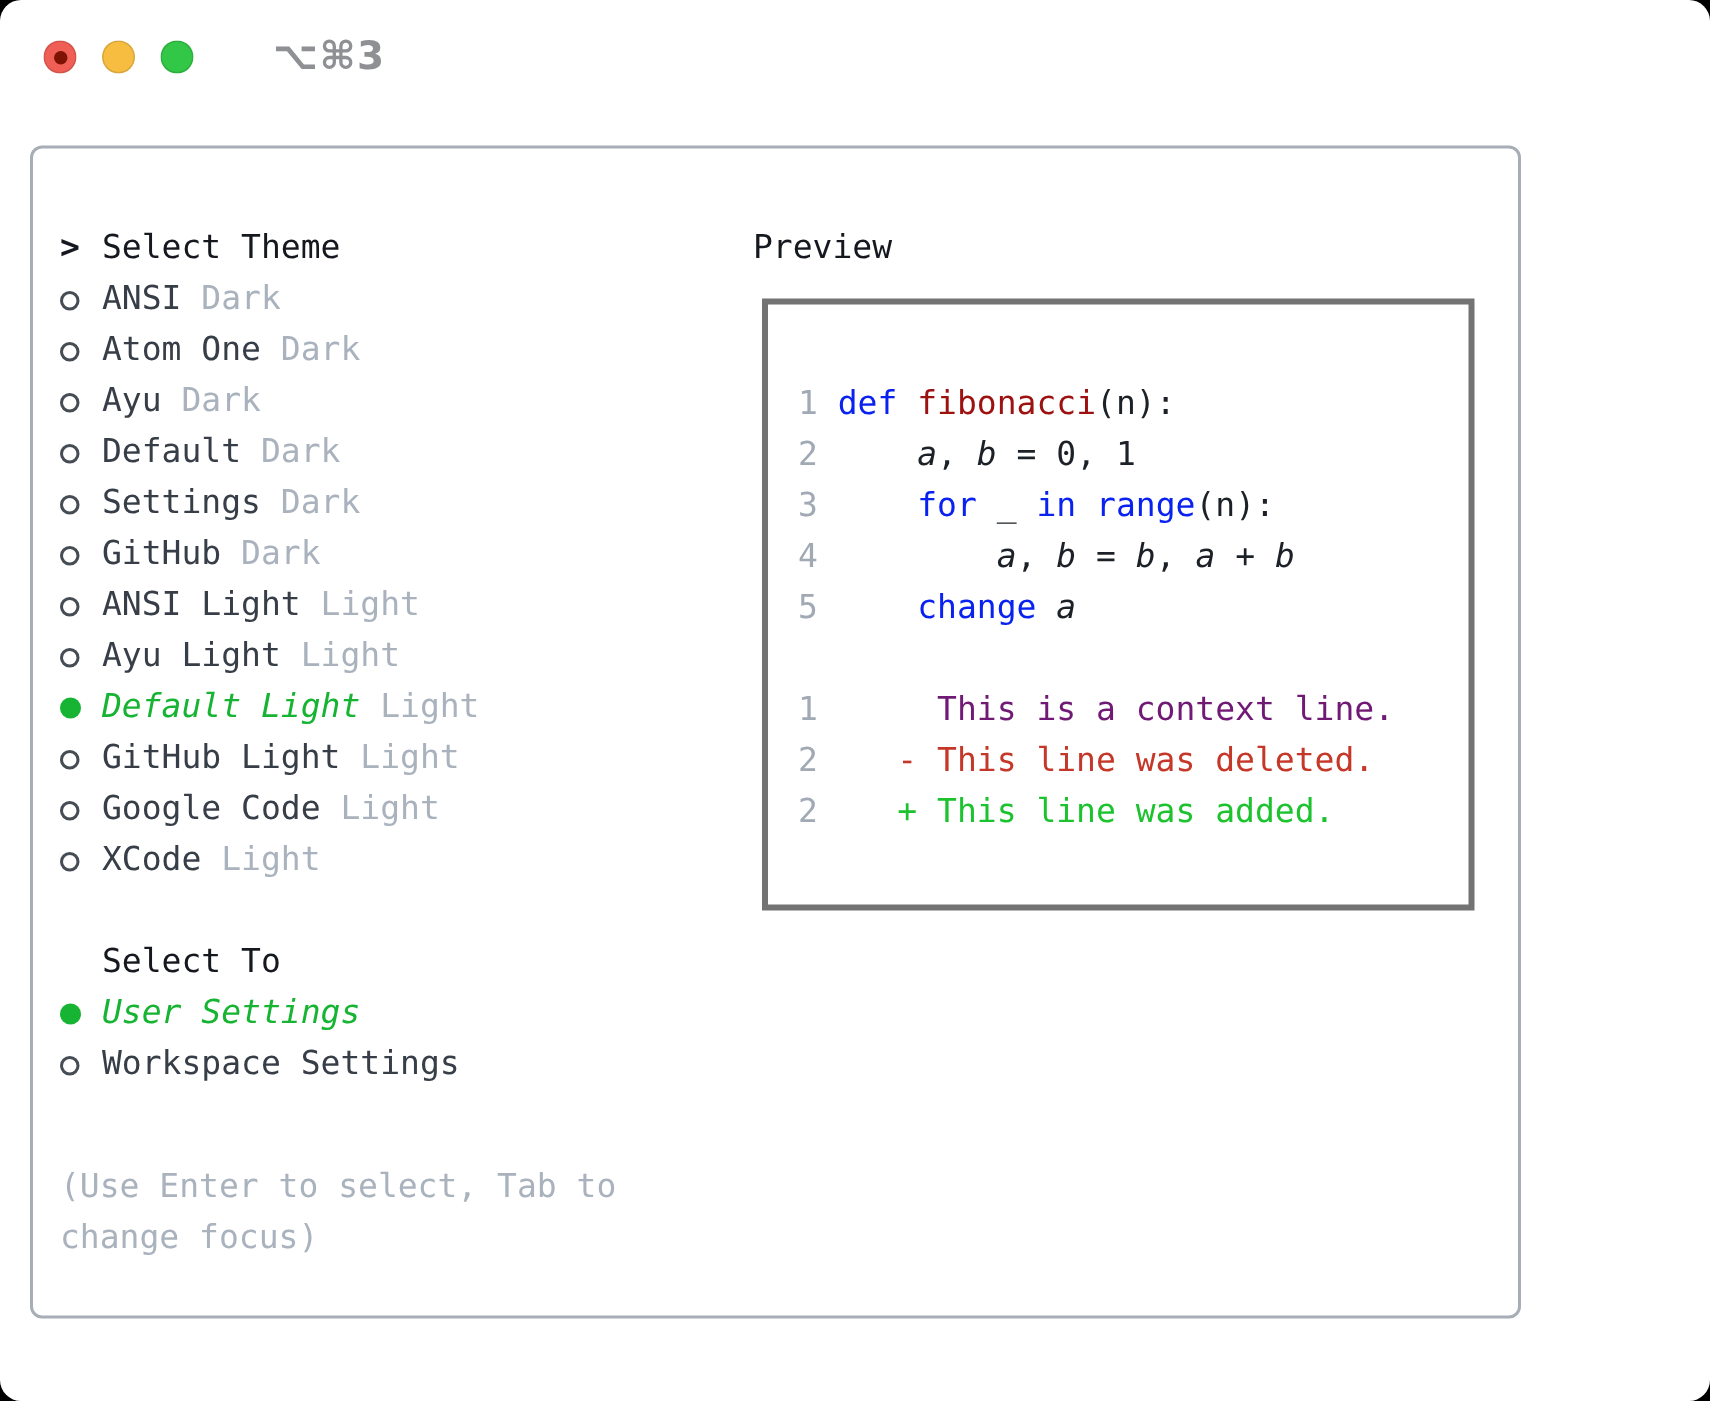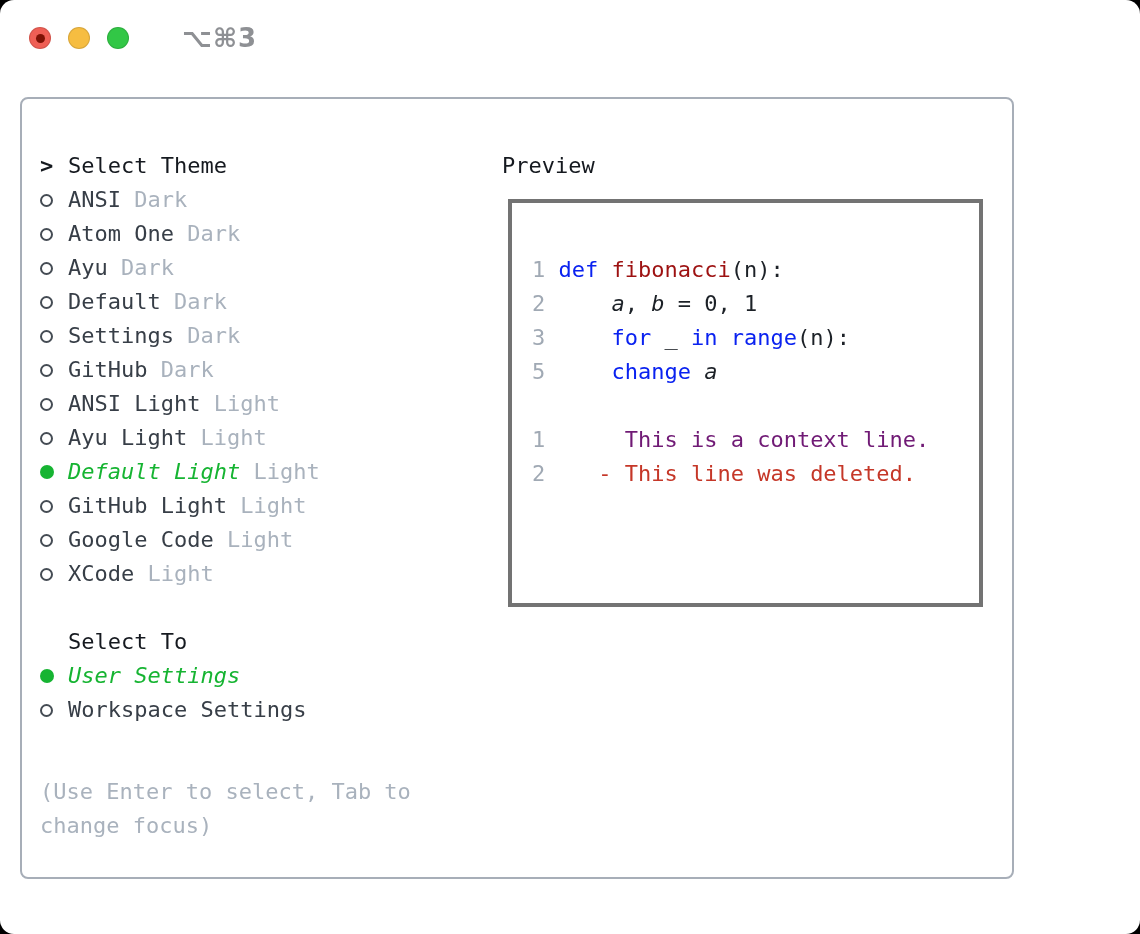--- a/index.html
+++ b/index.html
@@ -135,22 +135,24 @@
 
     <div class="right-col">
       <div class="preview-label-row">
         <span class="hdr">Preview</span>
       </div>
       <div class="preview-frame">
         <div id="preview-code">
             <div class="code-line"><span class="num">1</span><span class="seg-kw">def</span><span class="seg-pl"> </span><span class="seg-fn">fibonacci</span><span class="seg-pl">(n):</span></div>
             <div class="code-line"><span class="num">2</span><span class="seg-pl">    </span><span class="seg-va">a</span><span class="seg-pl">, </span><span class="seg-va">b</span><span class="seg-pl"> = 0, 1</span></div>
             <div class="code-line"><span class="num">3</span><span class="seg-pl">    </span><span class="seg-kw">for</span><span class="seg-pl"> _ </span><span class="seg-kw">in</span><span class="seg-pl"> </span><span class="seg-kw">range</span><span class="seg-pl">(n):</span></div>
+            <div class="code-line"><span class="num">4</span><span class="seg-pl">        </span><span class="seg-va">a</span><span class="seg-pl">, </span><span class="seg-va">b</span><span class="seg-pl"> = </span><span class="seg-va">b</span><span class="seg-pl">, </span><span class="seg-va">a</span><span class="seg-pl"> + </span><span class="seg-va">b</span></div>
             <div class="code-line"><span class="num">5</span><span class="seg-pl">    </span><span class="seg-kw">change</span><span class="seg-pl"> </span><span class="seg-va">a</span></div>
             <div class="code-line"><span class="num"></span></div>
             <div class="code-line"><span class="num">1</span><span class="seg-ctx">     This is a context line.</span></div>
             <div class="code-line"><span class="num">2</span><span class="seg-del">   - This line was deleted.</span></div>
+            <div class="code-line"><span class="num">2</span><span class="seg-add">   + This line was added.</span></div>
           </div>
       </div>
     </div>
 
   </div>
 </div>
 
 </body></html>

